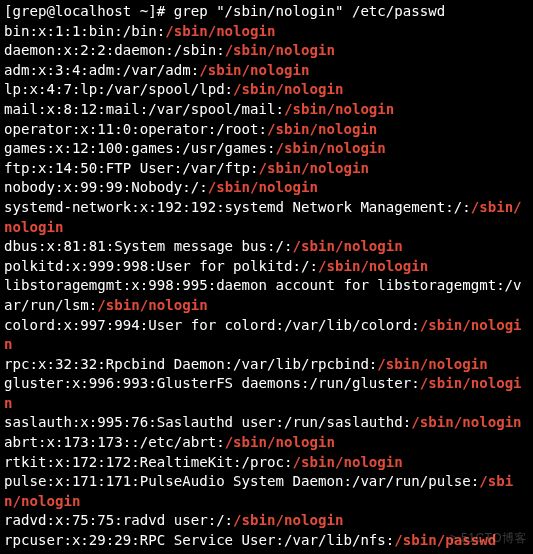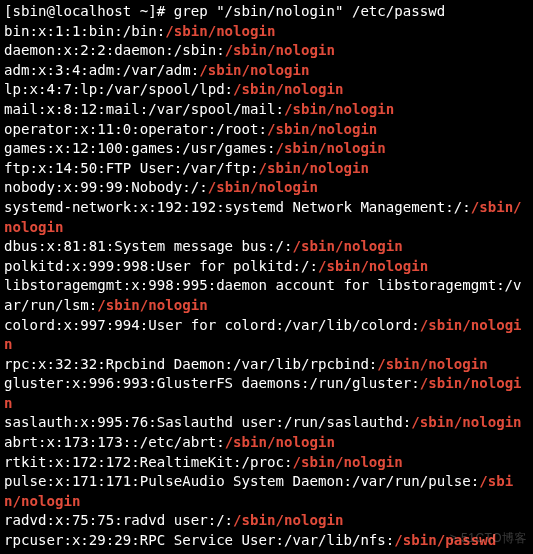--- a/index.html
+++ b/index.html
@@ -29,21 +29,21 @@
     color: rgba(255,255,255,0.22);
     font-size: 12px;
     letter-spacing: 0.5px;
     font-family: sans-serif;
     pointer-events: none;
   }
 </style>
 </head>
 <body>
 
-<div class="terminal"><span class="prompt">[sbin@localhost ~]# </span><span>grep "/sbin/nologin" /etc/passwd</span>
+<div class="terminal"><span class="prompt">[grep@localhost ~]# </span><span>grep "/sbin/nologin" /etc/passwd</span>
 <span id="output-lines">bin:x:1:1:bin:/bin:<span class="match">/sbin/nologin</span>
 daemon:x:2:2:daemon:/sbin:<span class="match">/sbin/nologin</span>
 adm:x:3:4:adm:/var/adm:<span class="match">/sbin/nologin</span>
 lp:x:4:7:lp:/var/spool/lpd:<span class="match">/sbin/nologin</span>
 mail:x:8:12:mail:/var/spool/mail:<span class="match">/sbin/nologin</span>
 operator:x:11:0:operator:/root:<span class="match">/sbin/nologin</span>
 games:x:12:100:games:/usr/games:<span class="match">/sbin/nologin</span>
 ftp:x:14:50:FTP User:/var/ftp:<span class="match">/sbin/nologin</span>
 nobody:x:99:99:Nobody:/:<span class="match">/sbin/nologin</span>
 systemd-network:x:192:192:systemd Network Management:/:<span class="match">/sbin/nologin</span>

